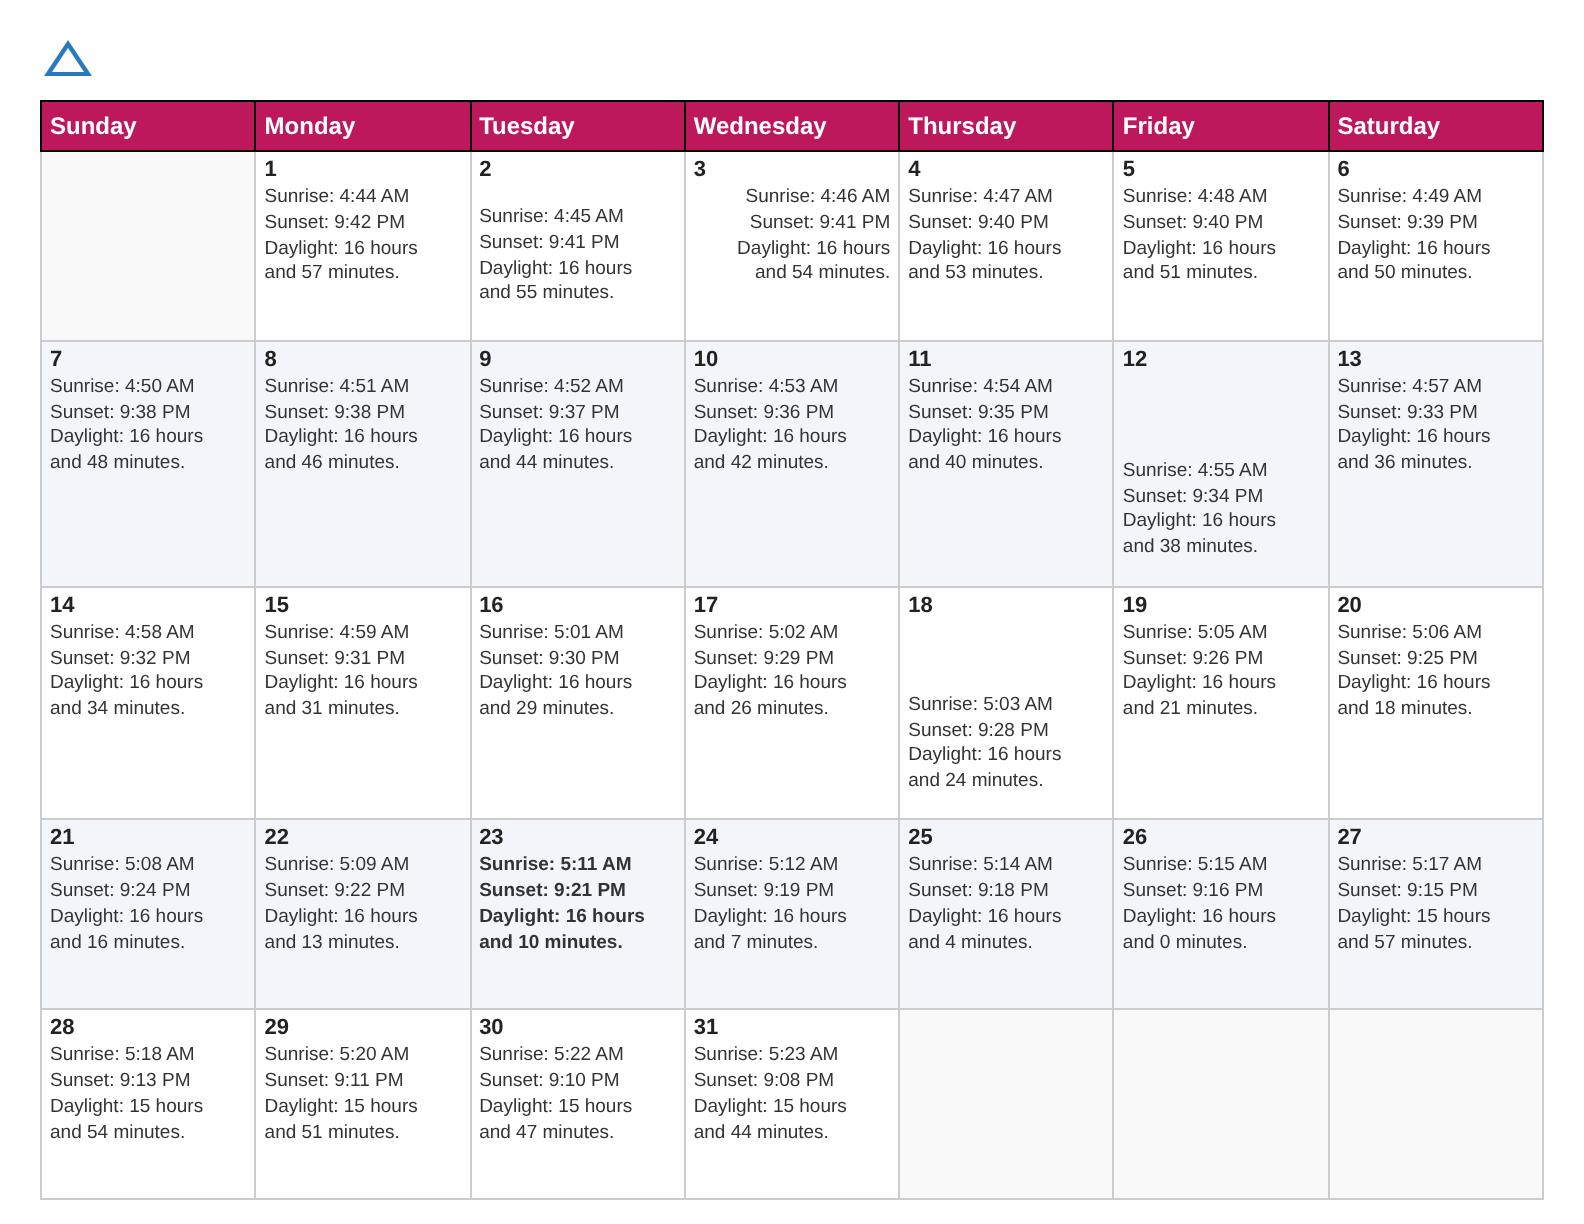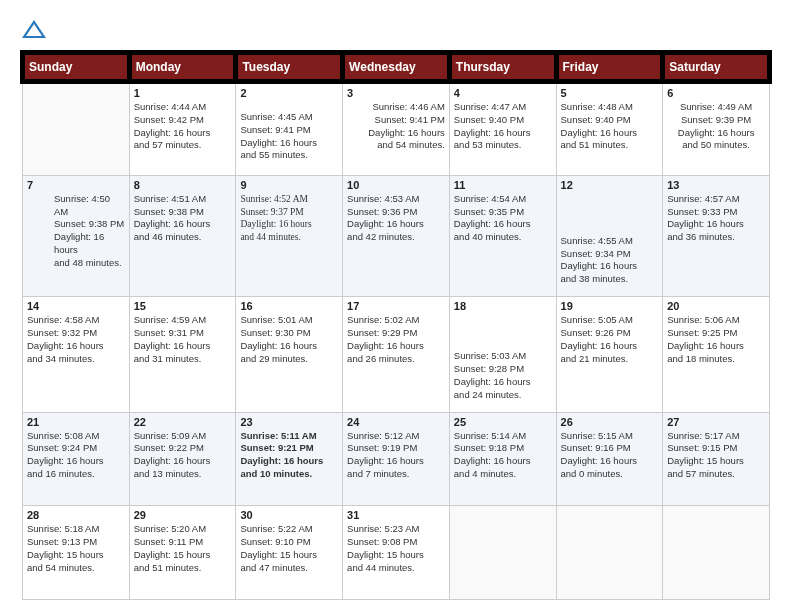--- a/index.html
+++ b/index.html
@@ -60,27 +60,27 @@
       font-size: 15px;
       color: #333;
       font-weight: normal;
     }
     .calendar-table {
       width: 100%;
       border-collapse: collapse;
       flex: 1;
     }
     .calendar-table th {
-      background-color: #7f1d1d;
+      background-color: #be185d;
       color: #fff;
       font-size: 12px;
       font-weight: bold;
       padding: 5px 4px;
       text-align: left;
-      border: 5px solid #000000;
+      border: 1px solid #000000;
     }
     .calendar-table td {
       border: 1px solid #ccc;
       vertical-align: top;
       padding: 3px 4px;
       font-size: 10px;
       color: #333;
       width: calc(100% / 7);
       height: 88px;
     }
@@ -172,44 +172,44 @@
           </td>
           <td>
             <span class="day-number">5</span>
             <div class="day-info" style="white-space: pre-line;">Sunrise: 4:48 AM
 Sunset: 9:40 PM
 Daylight: 16 hours
 and 51 minutes.</div>
           </td>
           <td>
             <span class="day-number">6</span>
-            <div class="day-info" style="white-space: pre-line; text-align: center;">Sunrise: 4:49 AM
+            <div class="day-info" style="white-space: pre-line;">Sunrise: 4:49 AM
 Sunset: 9:39 PM
 Daylight: 16 hours
 and 50 minutes.</div>
           </td>
         </tr>
         <tr>
           <td>
             <span class="day-number">7</span>
-            <div class="day-info" style="white-space: pre-line; margin-left: 27px;">Sunrise: 4:50 AM
+            <div class="day-info" style="white-space: pre-line;">Sunrise: 4:50 AM
 Sunset: 9:38 PM
 Daylight: 16 hours
 and 48 minutes.</div>
           </td>
           <td>
             <span class="day-number">8</span>
             <div class="day-info" style="white-space: pre-line;">Sunrise: 4:51 AM
 Sunset: 9:38 PM
 Daylight: 16 hours
 and 46 minutes.</div>
           </td>
           <td>
             <span class="day-number">9</span>
-            <div class="day-info" style="white-space: pre-line; font-family: Liberation Serif, serif;">Sunrise: 4:52 AM
+            <div class="day-info" style="white-space: pre-line;">Sunrise: 4:52 AM
 Sunset: 9:37 PM
 Daylight: 16 hours
 and 44 minutes.</div>
           </td>
           <td>
             <span class="day-number">10</span>
             <div class="day-info" style="white-space: pre-line;">Sunrise: 4:53 AM
 Sunset: 9:36 PM
 Daylight: 16 hours
 and 42 minutes.</div>

